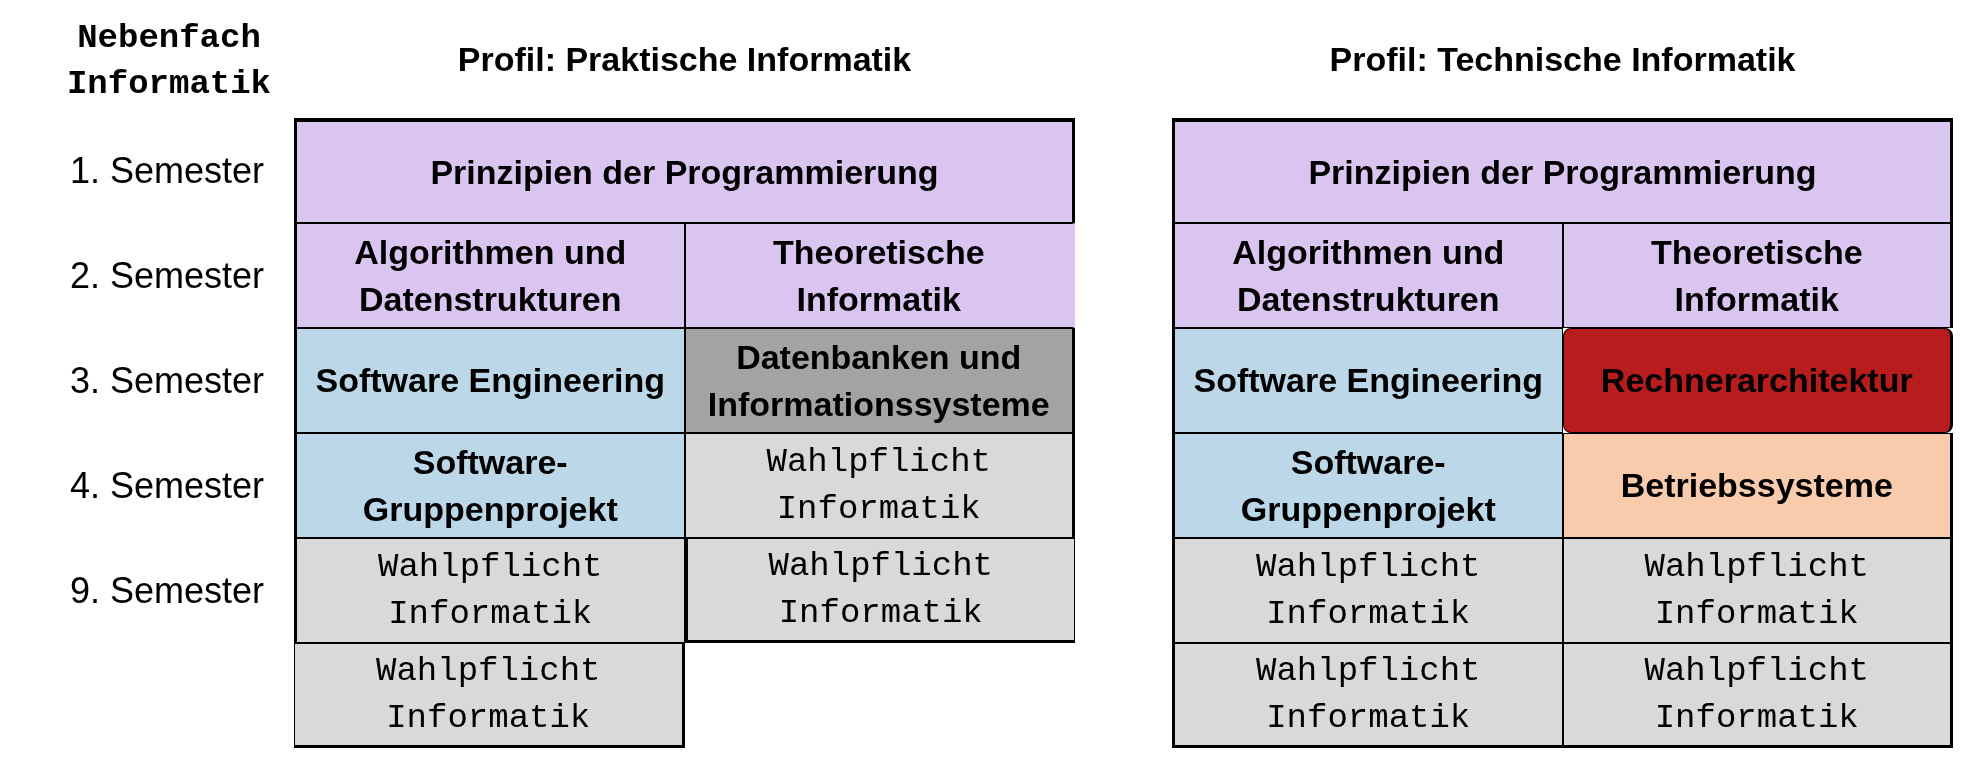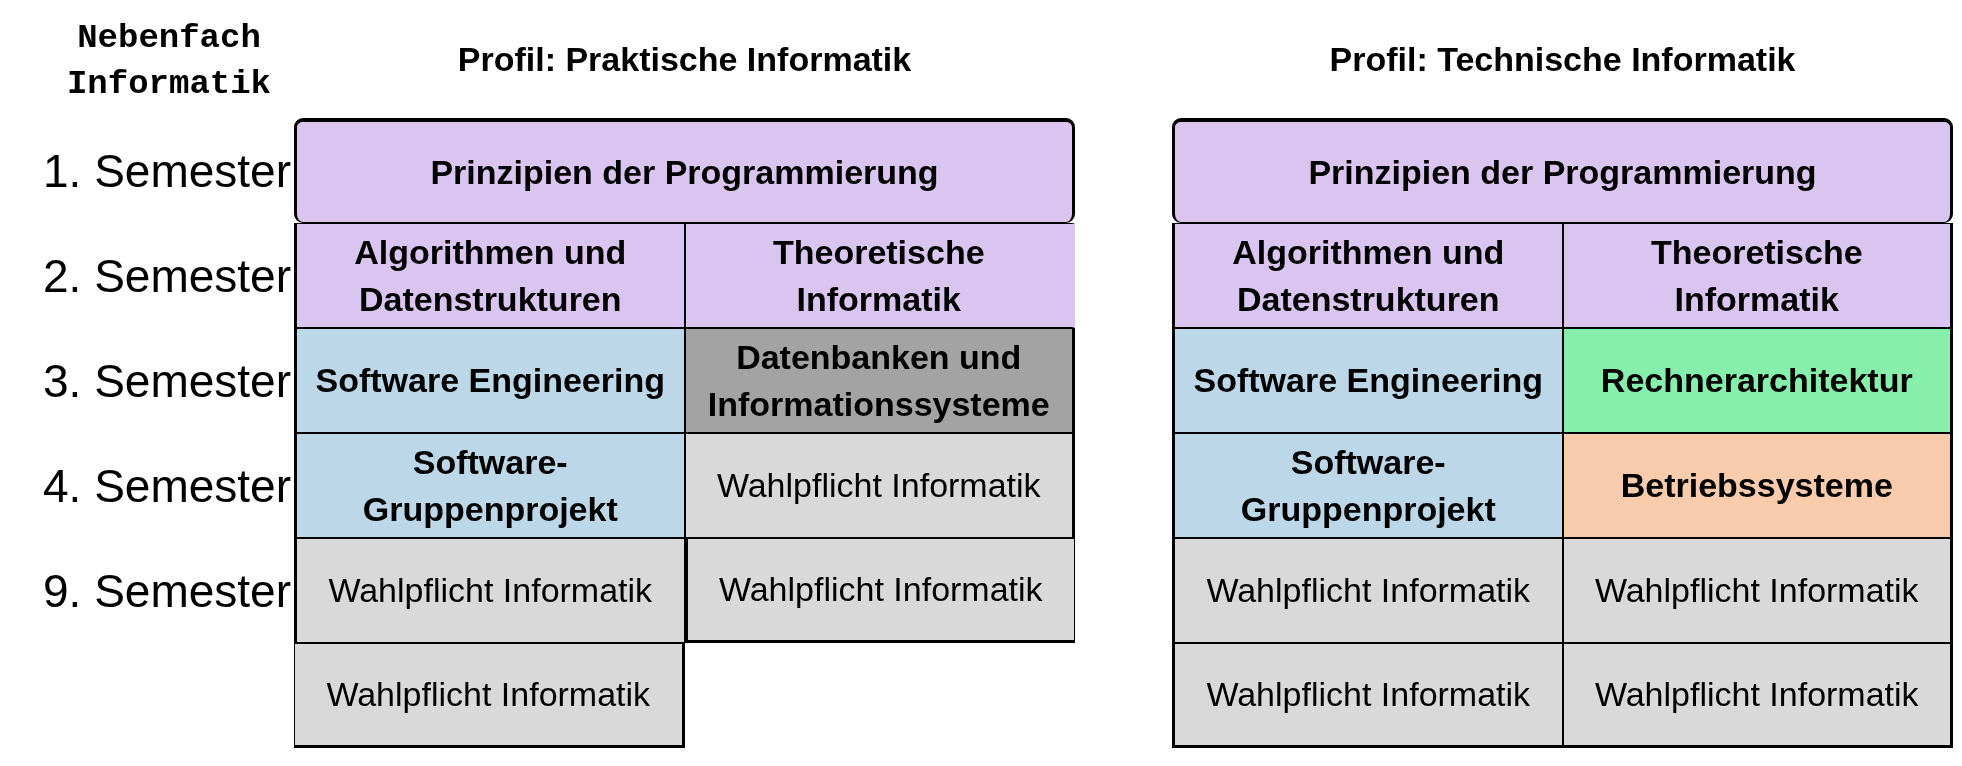--- a/index.html
+++ b/index.html
@@ -50,21 +50,21 @@
     top: 118px;
     width: 254px;
     height: 630px;
     display: grid;
     grid-auto-rows: 105px;
   }
   .sem-label {
     display: flex;
     align-items: center;
     justify-content: center;
-    font-size: 46px;
+    font-size: 36px;
     font-weight: 400;
     white-space: nowrap;
   }
 
   
   .course-table {
     position: absolute;
     top: 118px;
     width: 781px;
     height: 630px;
@@ -80,22 +80,22 @@
     display: flex;
     align-items: center;
     justify-content: center;
     text-align: center;
     font-size: 34px;
     font-weight: bold;
     line-height: 1.38;
     white-space: pre-line;
     overflow: hidden;
   }
-  .cell.regular   { font-weight: 400; }
-  .cell.span2     { grid-column: 1 / -1; border-radius: 9px; }
+  .cell.regular   { font-weight: 400; font-family: Liberation Mono, monospace; }
+  .cell.span2     { grid-column: 1 / -1; }
   .cell.row-first { border-top-width: 4px; }
   .cell.row-last  { border-bottom-width: 3px; }
   .cell.col-first { border-left-width: 3px; }
   .cell.col-last  { border-right-width: 3px; }
   
   .cell.no-right-border { border-right-color: transparent; background-clip: border-box; }
 </style>
 </head>
 <body>
 
@@ -133,21 +133,21 @@
       <div class="cell regular row-last col-last" style="background: rgb(217, 217, 217);">Wahlpflicht Informatik</div>
     </div>
 
   <div class="course-table right" id="table-1">
       <div class="cell span2 row-first col-first col-last" style="background: rgb(218, 197, 240);">Prinzipien der Programmierung</div>
       <div class="cell col-first" style="background: rgb(218, 197, 240);">Algorithmen und
 Datenstrukturen</div>
       <div class="cell col-last" style="background: rgb(218, 197, 240);">Theoretische
 Informatik</div>
       <div class="cell col-first" style="background: rgb(188, 216, 232);">Software Engineering</div>
-      <div class="cell col-last" style="background: #86efac;">Rechnerarchitektur</div>
+      <div class="cell col-last" style="background: #b91c1c; border-radius: 8px;">Rechnerarchitektur</div>
       <div class="cell col-first" style="background: rgb(188, 216, 232);">Software-
 Gruppenprojekt</div>
       <div class="cell col-last" style="background: rgb(248, 203, 173); text-align: center;">Betriebssysteme</div>
       <div class="cell regular col-first" style="background: rgb(217, 217, 217);">Wahlpflicht Informatik</div>
       <div class="cell regular col-last" style="background: rgb(217, 217, 217);">Wahlpflicht Informatik</div>
       <div class="cell regular row-last col-first" style="background: rgb(217, 217, 217);">Wahlpflicht Informatik</div>
       <div class="cell regular row-last col-last" style="background: rgb(217, 217, 217);">Wahlpflicht Informatik</div>
     </div>
 
 </div>

